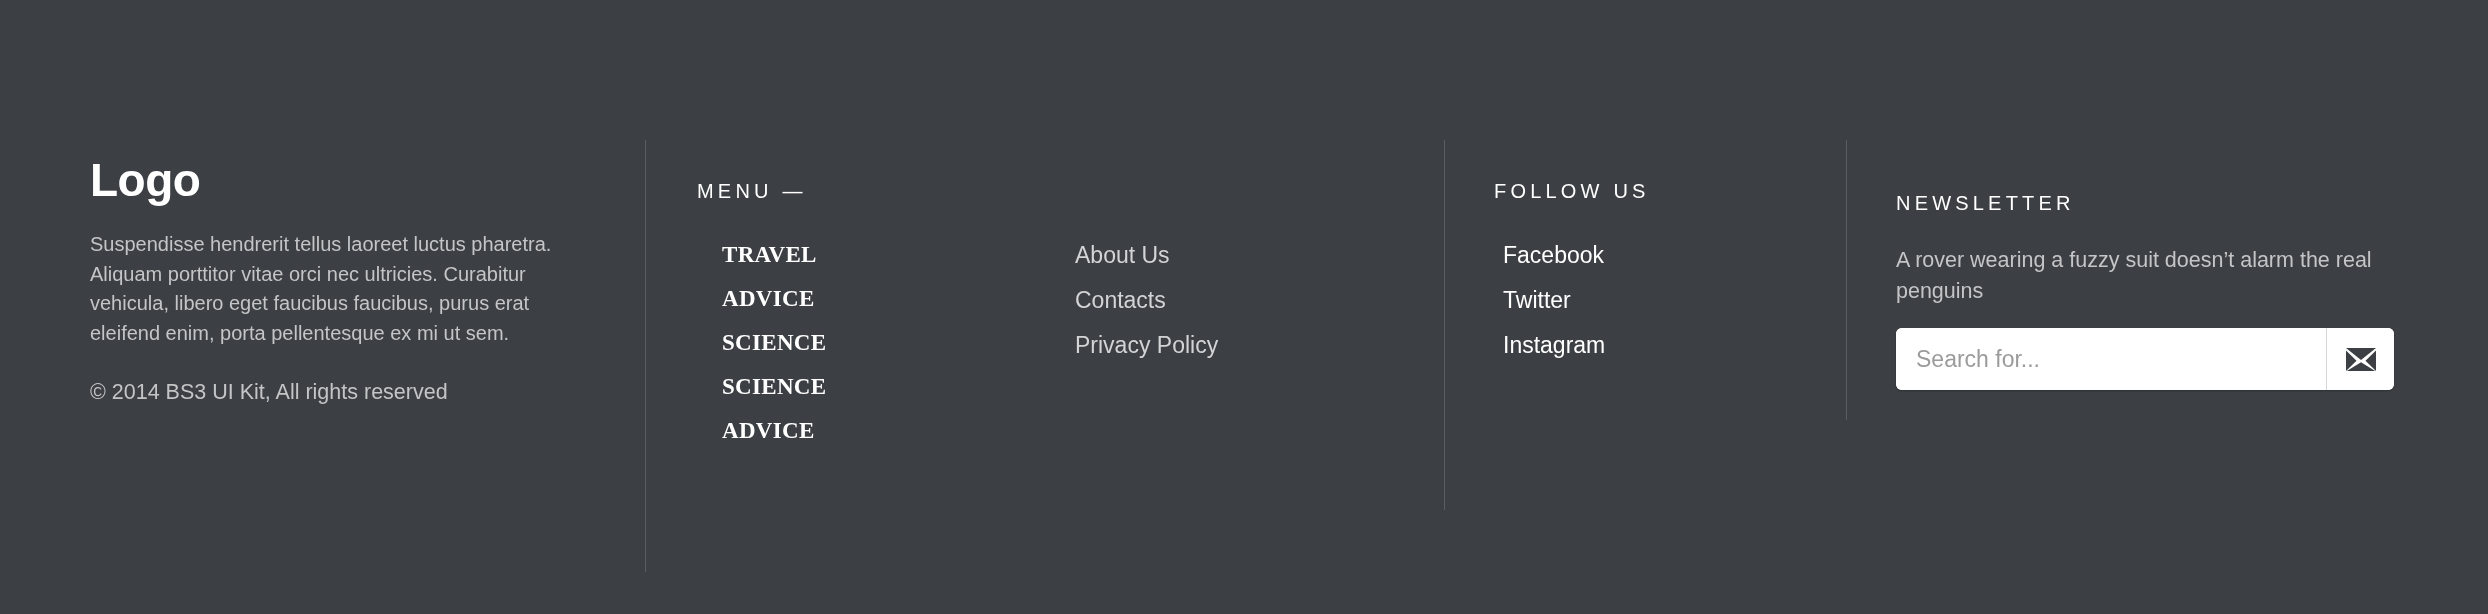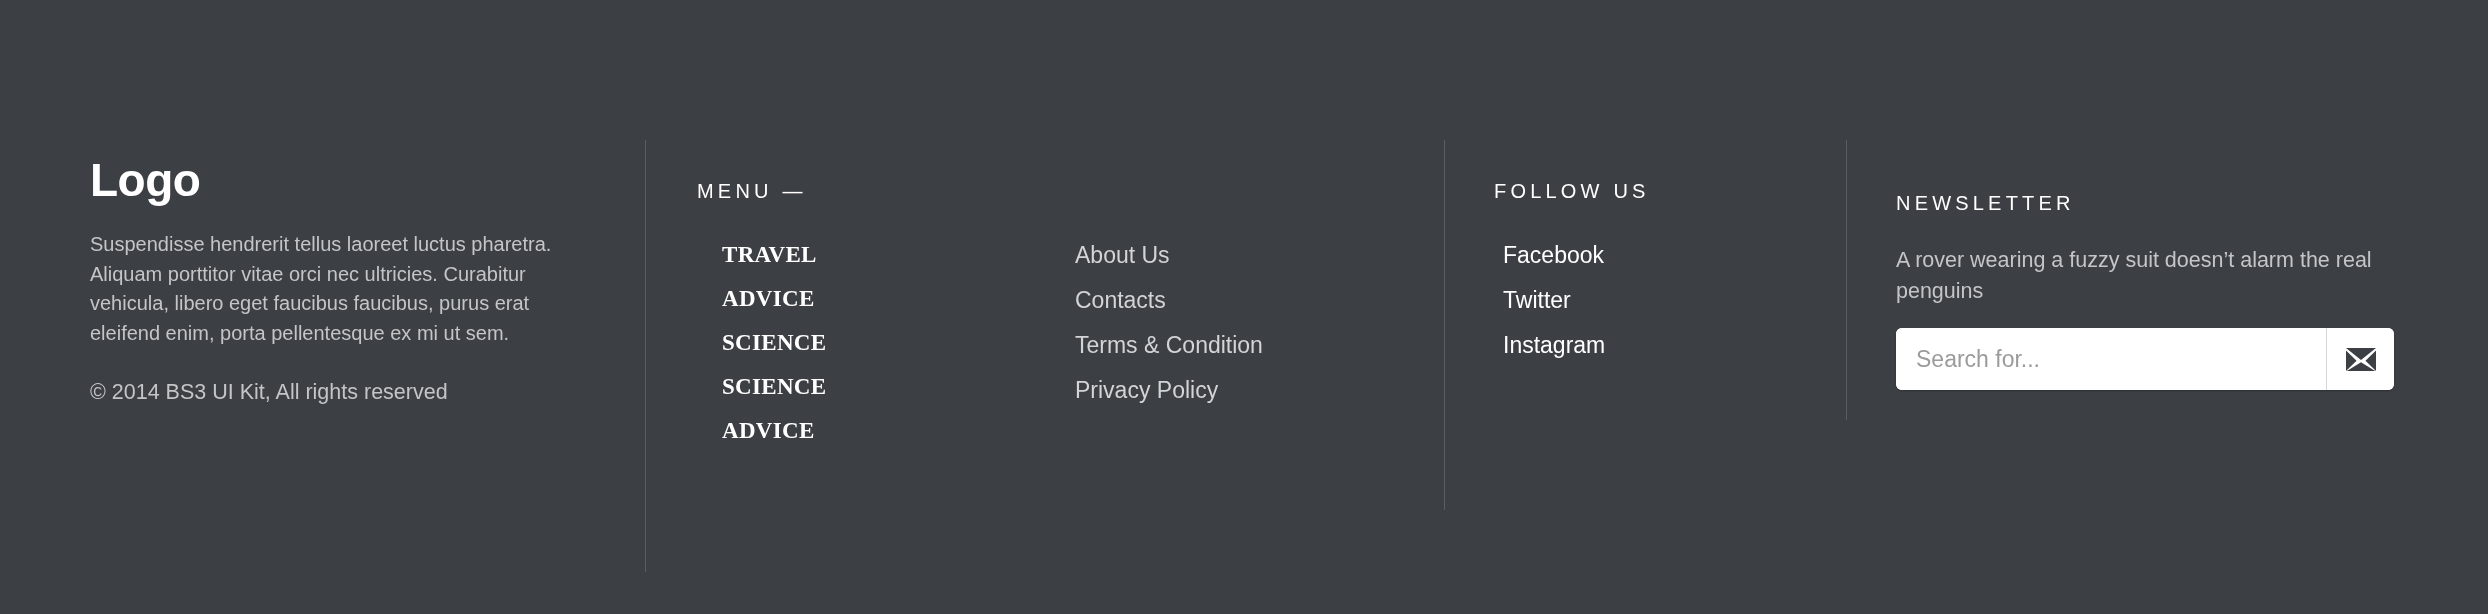--- a/index.html
+++ b/index.html
@@ -211,23 +211,20 @@
   </div>
 
   <div class="col-pages">
     <div class="col-heading">&nbsp;</div>
     <ul class="link-list">
       <li>
         <a href="#">About Us</a>
       </li>
       <li>
         <a href="#">Contacts</a>
-      </li>
-      <li>
-        <a href="#">Terms &amp; Condition</a>
       </li>
       <li>
         <a href="#">Privacy Policy</a>
       </li>
     </ul>
   </div>
 
   <div class="col-follow">
     <div class="col-heading">FOLLOW US</div>
     <ul class="link-list">

